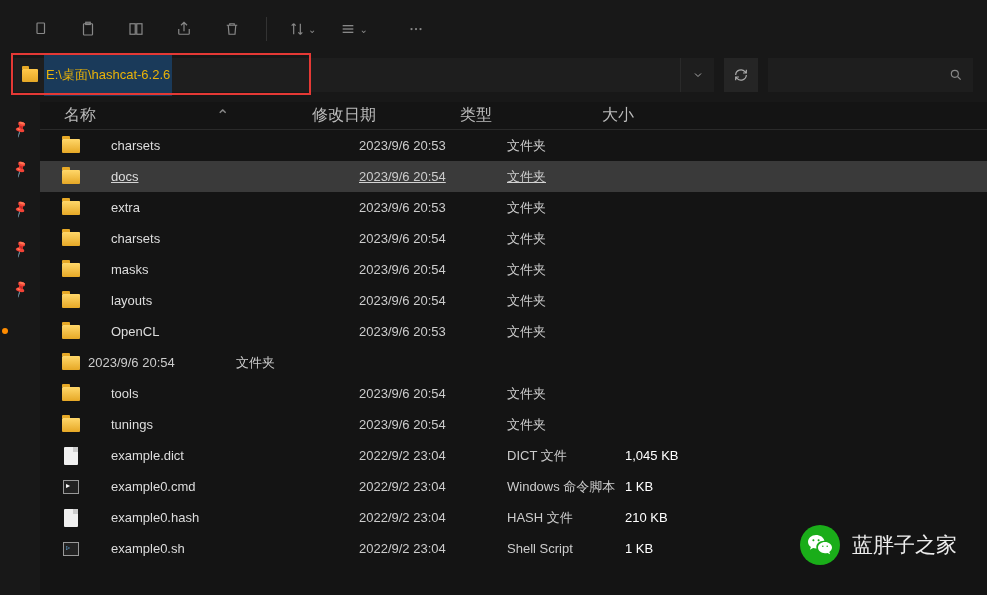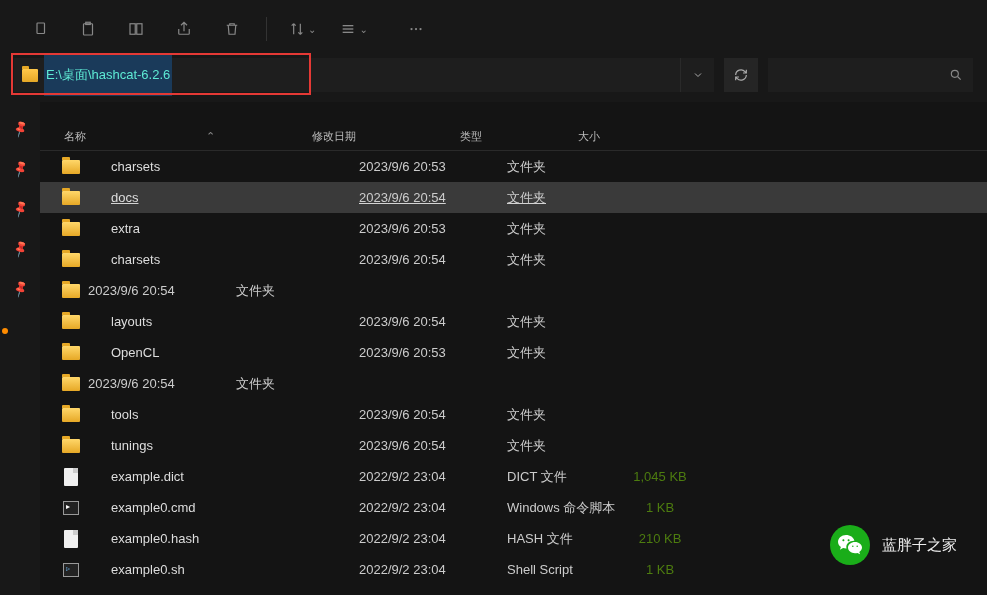--- a/index.html
+++ b/index.html
@@ -10,57 +10,57 @@
 .toolbar-icon svg { width: 18px; height: 18px; }
 .toolbar-sep { width: 1px; height: 24px; background: #333; margin: 0 6px; }
 .sort-btn, .view-btn { display: flex; align-items: center; gap: 3px; color: #888; padding: 6px 8px; cursor: pointer; }
 
 .address-row { display: flex; align-items: center; gap: 10px; padding: 0 14px 10px 14px; }
 .address-bar { flex: 0 0 700px; height: 34px; background: #1e1e1e; display: flex; align-items: center; position: relative; }
 .address-highlight { position: absolute; left: -3px; top: -5px; width: 300px; height: 42px; border: 2px solid #e53935; pointer-events: none; }
 .folder-chip { display: flex; align-items: center; gap: 6px; padding: 0 8px; height: 100%; }
 .folder-chip .fldicon { width: 16px; height: 13px; background: linear-gradient(#ffc84a,#e6a826); border-radius: 1px; position: relative; }
 .folder-chip .fldicon::before { content:""; position:absolute; top:-3px; left:0; width:7px; height:3px; background:#e6a826; border-radius:1px 1px 0 0; }
-.path-text { color: #5eead4; background: #1a3a5a; padding: 12px 2px; }
+.path-text { color: #eab308; background: #1a3a5a; padding: 12px 2px; }
 .dropdown-btn, .refresh-btn { width: 34px; height: 34px; display:flex; align-items:center; justify-content:center; color:#aaa; background:#252525; cursor:pointer; }
 .dropdown-btn { background:#1e1e1e; border-left:1px solid #2a2a2a; }
 .search-box { flex: 1; height: 34px; background: #1e1e1e; display: flex; align-items: center; padding: 0 10px; color:#888; justify-content: flex-end; }
 .search-box svg { width: 14px; height: 14px; }
 
 .main { display: flex; height: calc(595px - 58px - 44px); }
 .sidebar { width: 40px; background: #181818; padding-top: 20px; display:flex; flex-direction:column; align-items:center; gap:26px; }
 .pin { color:#555; font-size:12px; transform: rotate(-30deg); }
 .orange-dot { width:6px; height:6px; border-radius:50%; background:#ff8c00; margin-left:-30px; margin-top:6px; }
 
 .content { flex:1; background:#141414; display:flex; flex-direction:column; }
-.headers { display:flex; height:28px; align-items:center; border-bottom:1px solid #2a2a2a; color:#bbb; padding-left:24px; font-size:11px;margin-top:21px; }
+.headers { display:flex; height:28px; align-items:center; border-bottom:1px solid #2a2a2a; color:#bbb; padding-left:24px; font-size:16px; }
 .col-name { width: 248px; display:flex; align-items:center; gap:60px; }
 .sort-arrow { color:#888; margin-left:60px; }
 .col-date { width: 148px; }
 .col-type { width: 118px; }
-.col-size { width: 80px; text-align:left; }
+.col-size { width: 80px; text-align:center; }
 
 .rows { flex:1; overflow:hidden; }
 .row { display:flex; align-items:center; height:31px; padding-left:14px; cursor:pointer; }
 .row.selected { background:#3a3a3a;text-decoration:underline; }
 .icon-cell { width:34px; display:flex; align-items:center; justify-content:center; }
 .fldicon { width:18px; height:14px; background: linear-gradient(#ffd76a,#e6a826); border-radius:1px; position:relative; }
 .fldicon::before { content:""; position:absolute; top:-3px; left:0; width:8px; height:3px; background:#e6a826; border-radius:1px 1px 0 0; }
 .fileicon { width:14px; height:18px; background:#f0f0f0; border-radius:1px; position:relative; }
 .fileicon::after { content:""; position:absolute; top:0; right:0; width:5px; height:5px; background:#ccc; }
 .cmdicon { width:16px; height:14px; background:#222; border:1px solid #999; position:relative; }
 .cmdicon::before { content:"▸"; color:#fff; font-size:8px; position:absolute; left:2px; top:0; }
 .shicon { width:16px; height:14px; background:#222; border:1px solid #999; position:relative; }
 .shicon::before { content:"▹"; color:#6ad; font-size:8px; position:absolute; left:2px; top:0; }
 .name-cell { width:248px; color:#ddd;margin-left:23px; }
 .date-cell { width:148px; color:#ccc; }
 .type-cell { width:118px; color:#ccc; }
-.size-cell { width:70px; text-align:center; color:#4d7c0f; }
-
-.watermark { position:absolute; right:30px; bottom:30px; display:flex; align-items:center; gap:12px; color:#eee; font-size:15px; }
+.size-cell { width:70px; text-align:left; color:#ffffff; }
+
+.watermark { position:absolute; right:30px; bottom:30px; display:flex; align-items:center; gap:12px; color:#eee; font-size:21px; }
 .wm-circle { width:40px; height:40px; border-radius:50%; background:#1aad19; display:flex; align-items:center; justify-content:center; }
 .wm-circle svg { width:24px; height:20px; fill:#fff; }
 </style>
 </head>
 <body>
 
 <div class="toolbar">
   <div class="toolbar-icon">
       <svg viewBox="0 0 24 24" fill="none" stroke="currentColor" stroke-width="1.6">
         <rect x="8" y="4" width="10" height="14" rx="1"></rect>
@@ -194,20 +194,21 @@
           </div>
           <div class="name-cell">charsets</div>
           <div class="date-cell">2023/9/6 20:54</div>
           <div class="type-cell">文件夹</div>
           <div class="size-cell"></div>
         </div>
         <div class="row">
           <div class="icon-cell">
             <div class="fldicon"></div>
           </div>
+          <div class="name-cell">masks</div>
           <div class="date-cell">2023/9/6 20:54</div>
           <div class="type-cell">文件夹</div>
           <div class="size-cell"></div>
         </div>
         <div class="row">
           <div class="icon-cell">
             <div class="fldicon"></div>
           </div>
           <div class="name-cell">layouts</div>
           <div class="date-cell">2023/9/6 20:54</div>

